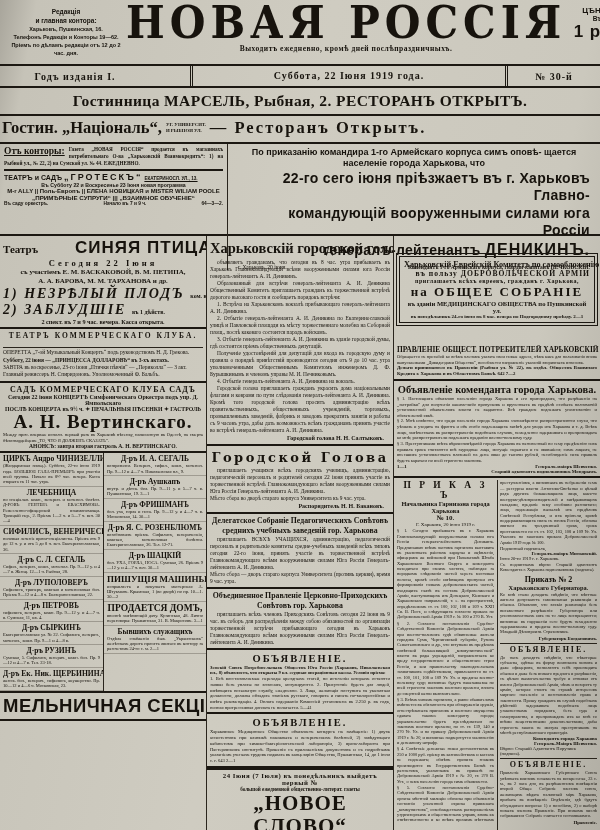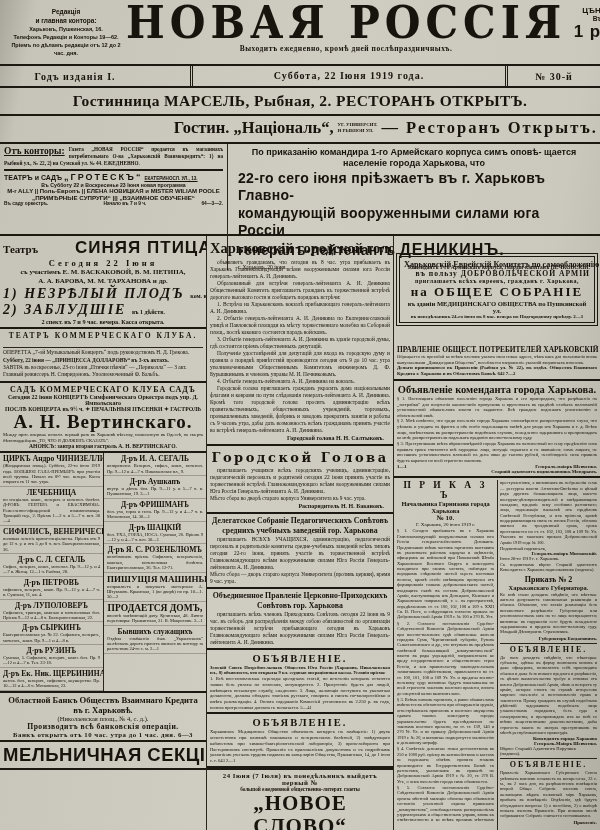--- a/index.html
+++ b/index.html
@@ -20,40 +20,40 @@
   .price .p1{font-size:8px;font-weight:bold;}
   .price .p2{font-size:6.5px;font-weight:bold;}
   .price .p3{font-size:17px;font-weight:900;letter-spacing:1px;}
   #tagline{font-size:7.5px;font-weight:bold;text-align:center;letter-spacing:.5px;padding:1px 0 2px 0;}
   #datebar{display:grid;grid-template-columns:150px 1fr 92px;border-top:2px solid #1c1812;border-bottom:2px solid #1c1812;height:20px;align-items:center;}
   #datebar>div{font-size:10px;font-weight:bold;text-align:center;letter-spacing:1px;}
   #datebar .mid{border-left:3px double #1c1812;border-right:3px double #1c1812;height:100%;line-height:20px;margin-left:40px;}
 
   
   #banner1{font-size:15.5px;font-weight:900;text-align:center;padding:4px 2px;letter-spacing:.4px;white-space:nowrap;}
-  #banner2{display:flex;align-items:center;justify-content:flex-end;gap:4px;padding:2px 2px 4px 2px;}
+  #banner2{display:flex;align-items:center;justify-content:flex-start;gap:4px;padding:2px 2px 4px 2px;}
   #banner2 .nm{font-size:16.5px;font-weight:900;white-space:nowrap;}
   #banner2 .addr{font-size:4.8px;font-weight:bold;line-height:1.3;text-transform:uppercase;text-align:left;}
   #banner2 .tail{font-size:16.5px;font-weight:900;letter-spacing:2px;white-space:nowrap;}
 
   
   #row3{display:grid;grid-template-columns:228px 1fr;border-bottom:2px solid #1c1812;height:92px;box-sizing:border-box;}
   #row3-left{border-right:1px solid #2a251d;padding:2px 4px;box-sizing:border-box;overflow:hidden;}
   .otk-head{font-size:9.5px;font-weight:900;text-decoration:underline;float:left;margin-right:4px;}
   .otk-body{font-size:5.2px;font-weight:bold;line-height:1.35;text-align:justify;}
   #grotesk{border-top:2px solid #1c1812;margin-top:2px;padding-top:1px;font-family:"Liberation Sans",sans-serif;}
   #grotesk .g1{font-size:7px;font-weight:bold;white-space:nowrap;}
   #grotesk .g1 .gname{font-size:9px;letter-spacing:2px;}
   #grotesk .g2{font-size:5.2px;font-weight:bold;text-align:center;}
   #grotesk .g3{font-size:6px;font-weight:bold;text-align:center;}
   #grotesk .g4{font-size:6.2px;font-weight:bold;text-align:center;}
   #grotesk .g5{font-size:4.8px;font-weight:bold;display:flex;justify-content:space-between;}
   #proc{padding:3px 10px 0 10px;font-family:"Liberation Sans",sans-serif;}
   #proc .i1{font-size:9px;font-weight:bold;text-align:center;line-height:1.25;}
-  #proc .big{font-size:14px;font-weight:900;text-align:left;line-height:1.25;letter-spacing:.3px;}
+  #proc .big{font-size:14px;font-weight:900;text-align:right;line-height:1.25;letter-spacing:.3px;}
   #proc .big .den{font-size:16px;letter-spacing:1px;}
   #proc .foot{display:flex;justify-content:space-between;font-size:5.5px;margin-top:4px;font-family:"Liberation Serif",serif;}
   #proc .foot .sg{font-weight:bold;}
 
   
   #cols{display:grid;grid-template-columns:207px 186px 207px;height:598px;overflow:hidden;}
   .col{overflow:hidden;box-sizing:border-box;}
   #colL{border-right:1px solid #2a251d;}
   #colR{border-left:1px solid #2a251d;}
   .sec{padding:2px 3px;border-bottom:2px solid #1c1812;}
@@ -253,28 +253,28 @@
             </div>
           <div class="doc">
               <span class="dn">СИФИЛИСЪ, ВЕНЕРИЧЕСК. БОЛ.</span>
               <span class="dd">половыя леченіе врачи-спеціалисты. Пріемъ отъ 9 до 12 ч. у. и отъ 5 до 8 ч. веч. Екатеринославская, 36.</span>
             </div>
           <div class="doc">
               <span class="dn">Д-ръ С. Л. СЕГАЛЬ</span>
               <span class="dd">Сифил., венерич., кожн., мочепол. Пр. 9—12 у. и 4—7 в. Женщ. 12—1 ч. Рыбная, 28.</span>
             </div>
           <div class="doc">
+              <span class="dn">Д-ръ ЛУПОЛОВЕРЪ</span>
+              <span class="dd">Сифилисъ, триперъ, кожныя и мочеполовыя бол. Пріемъ 9—12 и 4—8 ч. Екатеринославская, 22.</span>
+            </div>
+          <div class="doc">
               <span class="dn">Д-ръ ПЕТРОВЪ</span>
               <span class="dd">сифилисъ, венерич., кожн. Пр. 9—12 у. и 4—7 ч. в. Сумская, 11, кв. 4.</span>
             </div>
           <div class="doc">
-              <span class="dn">Д-ръ ЛУПОЛОВЕРЪ</span>
-              <span class="dd">Сифилисъ, триперъ, кожныя и мочеполовыя бол. Пріемъ 9—12 и 4—8 ч. Екатеринославская, 22.</span>
-            </div>
-          <div class="doc">
               <span class="dn">Д-ръ СЫРКИНЪ</span>
               <span class="dd">Екатеринославская ул. № 22. Сифилисъ, венерич., мочепол., кожн. Пр. 9—1 и 4—8 в.</span>
             </div>
           <div class="doc">
               <span class="dn">Д-ръ РУЗИНЪ</span>
               <span class="dd">Сумская, 5. Сифилисъ, венерич., кожн. бол. Пр. 9—12 и 4—7 в. Тел. 23-18.</span>
             </div>
           <div class="doc">
               <span class="dn">Д-ръ Ек. Ник. ЩЕРБИНИНА</span>
               <span class="dd">женск. бол., венерич., сифилисъ, акушерство. Пр. 10—12 и 4—6 ч. Московская, 23.</span>
@@ -287,48 +287,42 @@
             </div>
           <div class="doc">
               <span class="dn">Д-ръ Аушкапъ</span>
               <span class="dd">внутр. и дѣтск. бол. Пр. 9—11 у. и 5—7 ч. в. Пушкинская, 19.  3—1</span>
             </div>
           <div class="doc">
               <span class="dn">Д-ръ ФРИШМАНЪ</span>
               <span class="dd">бол. уха, горла и носа. Пр. 9—12 у. и 4—7 ч. в. Московская, 14.  30—1</span>
             </div>
           <div class="doc">
+              <span class="dn">Д-ръ Я. С. РОЗЕНБЛЮМЪ</span>
+              <span class="dd">возобновилъ пріемъ. Сифилисъ, венерическія, кожныя, мочеполовыя болѣзни. Екатеринославская, 36. Тел. 12-71.</span>
+            </div>
+          <div class="doc">
               <span class="dn">Д-ръ ШАЦКІЙ</span>
               <span class="dd">бол. УХА, ГОРЛА, НОСА. Сумская, 26. Пріемъ 9—12 у. и 4—7 ч. веч.  30—1</span>
             </div>
           <div class="doc">
-              <span class="dn">Д-ръ Я. С. РОЗЕНБЛЮМЪ</span>
-              <span class="dd">возобновилъ пріемъ. Сифилисъ, венерическія, кожныя, мочеполовыя болѣзни. Екатеринославская, 36. Тел. 12-71.</span>
-            </div>
-          <div class="doc">
               <span class="dn" style="font-size:9px">ПИШУЩІЯ МАШИНЫ</span>
               <span class="dd">исправляетъ и покупаетъ мастерская А. Штукманъ. Крымская, 1 (во дворѣ) по пр. 10—1.  30—2</span>
             </div>
           <div class="doc">
               <span class="dn" style="font-size:9.5px">ПРОДАЕТСЯ ДОМЪ,</span>
               <span class="dd">вполнѣ замѣняющій дачу. Кузинская, 48. Лично переговоры: Пушкинская, 31. В. Макросовъ.  3—1</span>
             </div>
           <div class="doc">
               <span class="dn">Бывшихъ служащихъ</span>
               <span class="dd">Отдѣла снабженія быв. „Украинскихъ“ желѣзныхъ дорогъ просятъ явиться въ контору за разсчетомъ 24-го с. м.  2—1</span>
             </div>
         </div>
       </div>
 
-      <div class="sec">
-        <div class="bank-h">Областной Банкъ Обществъ Взаимнаго Кредита въ г. Харьковѣ.</div>
-        <div class="bank-a">(Николаевская площ., № 4, с. д.).</div>
-        <div class="bank-p">Производитъ всѣ банковскія операціи.</div>
-        <div class="bank-p" style="font-size:6.8px">Банкъ открытъ отъ 10 час. утра до 1 час. дня.  6—3</div>
-      </div>
 
 
       <div class="sec">
         <div class="meln-h">МЕЛЬНИЧНАЯ СЕКЦІЯ</div>
 
       </div>
 
     </div>
 
     <div id="colM" class="col">

